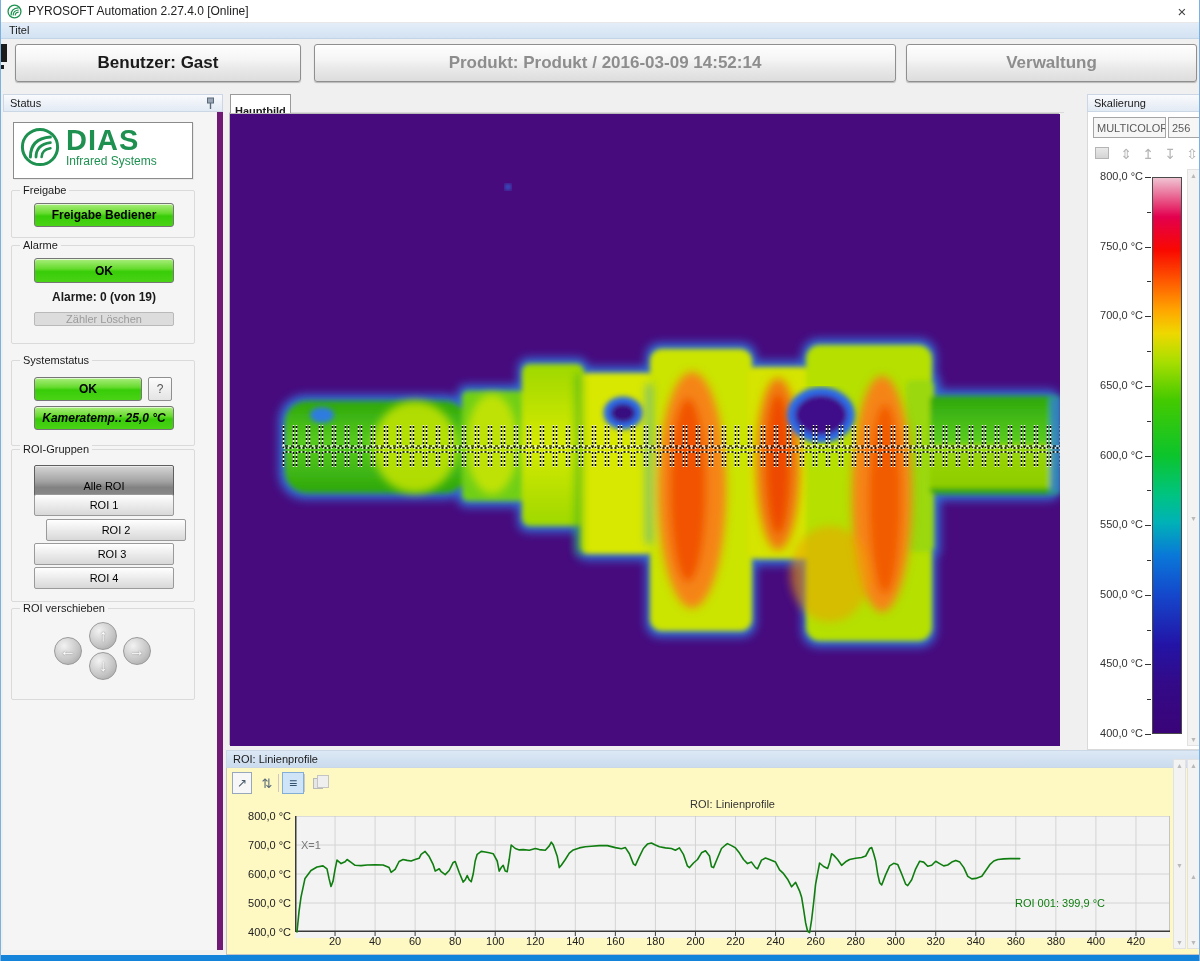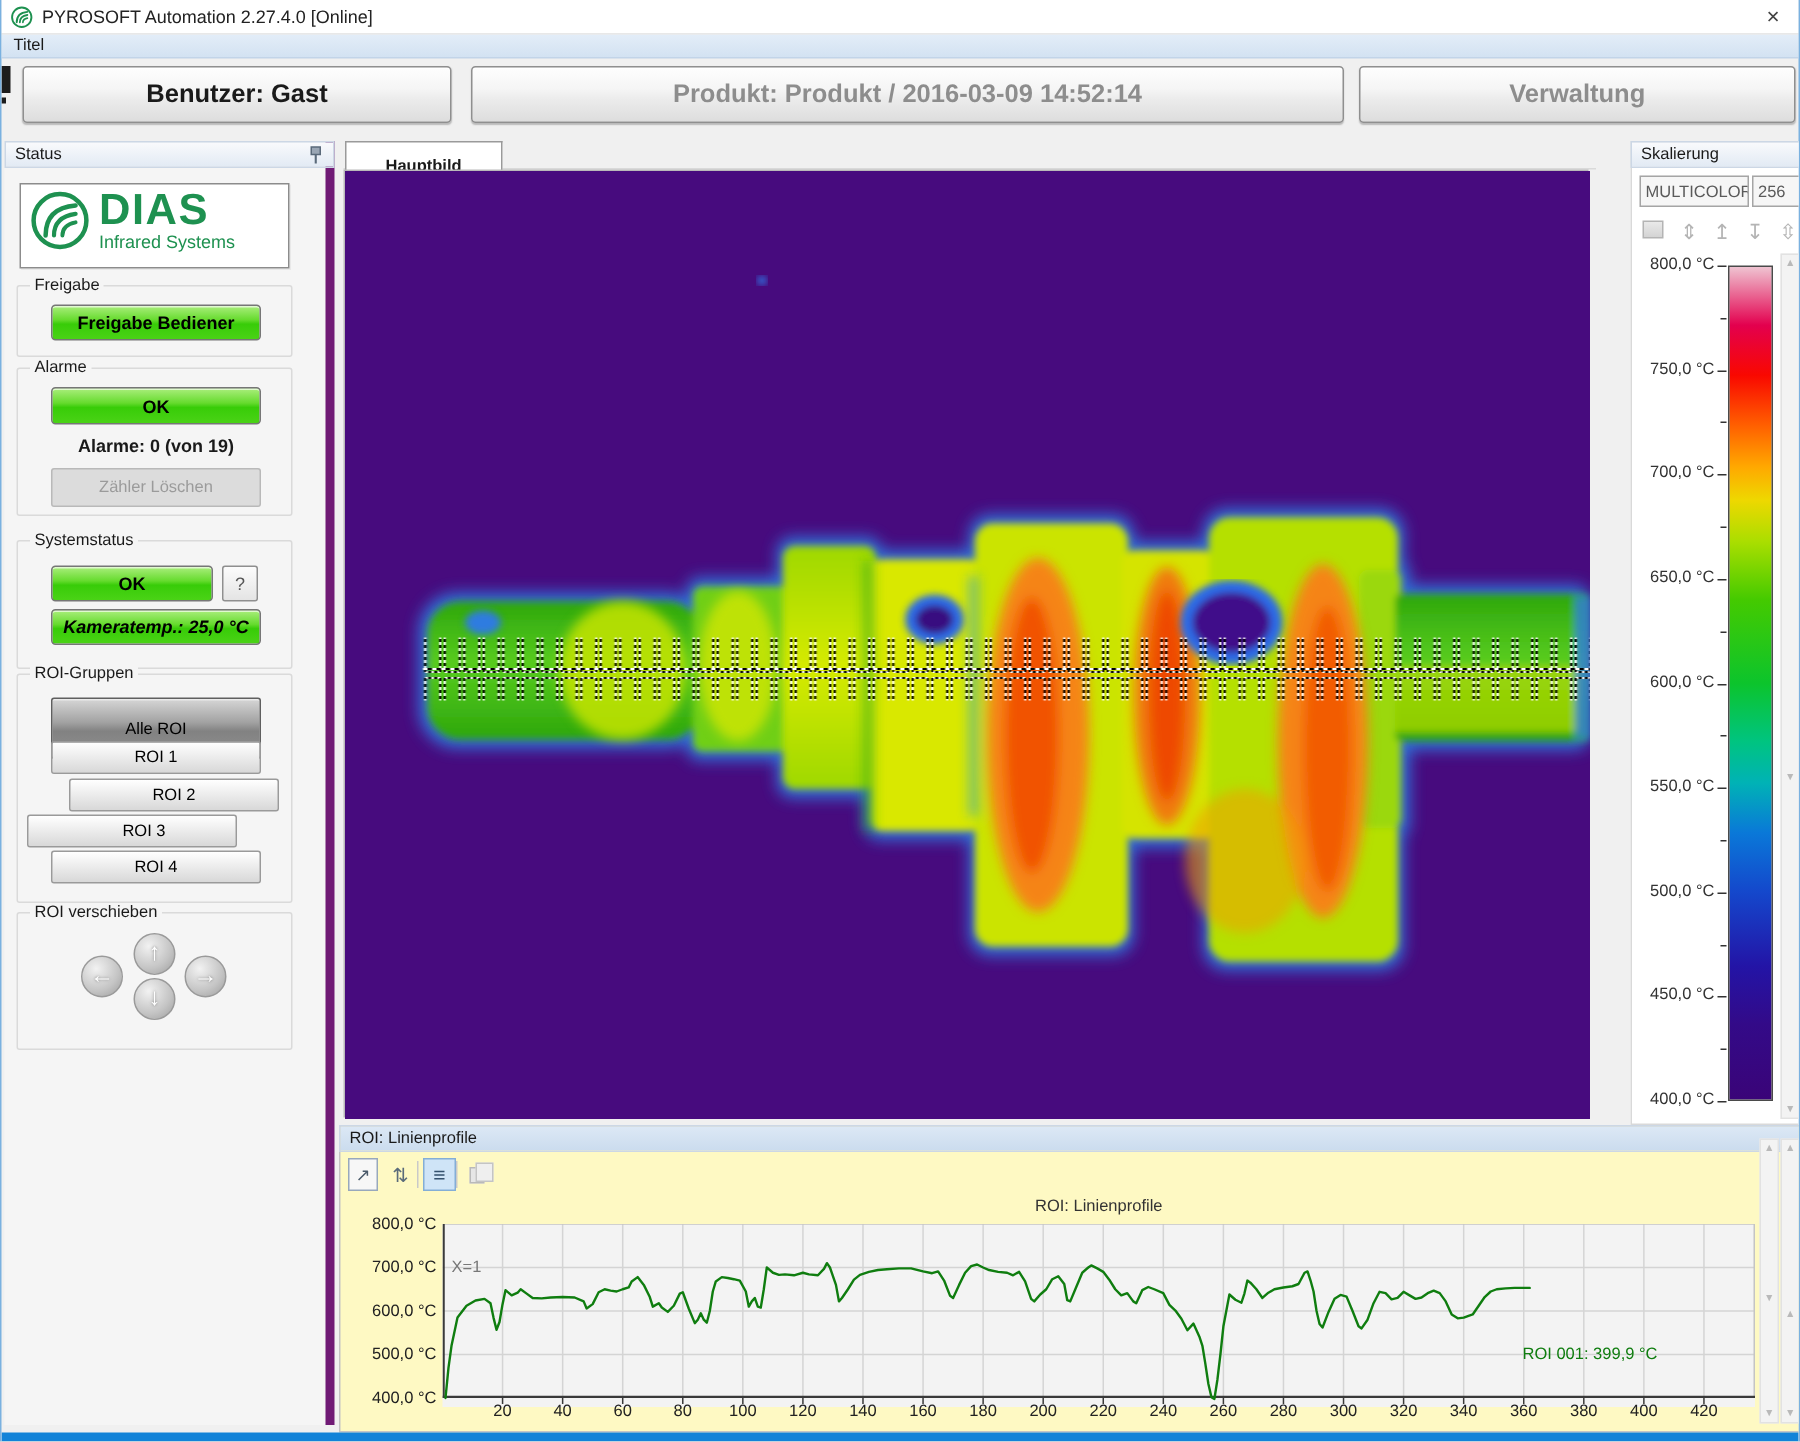--- a/index.html
+++ b/index.html
@@ -55,21 +55,21 @@
   }
   .btn-roi { position:absolute; border:1px solid #9a9a9a; border-radius:2px; background:linear-gradient(180deg,#ffffff,#d8d8d8); display:flex; align-items:center; justify-content:center; font-size:11px; color:#000; }
   .roundbtn {
     position:absolute; width:28px; height:28px; border-radius:50%;
     background:radial-gradient(circle at 35% 30%, #f2f2f2, #c4c4c4 60%, #9d9d9d 100%);
     border:1px solid #9a9a9a; color:#ffffff; font-weight:bold; font-size:16px;
     display:flex; align-items:center; justify-content:center; text-shadow:0 0 2px #777;
   }
   
   .tabstrip { position:absolute; left:228px; top:94px; width:835px; height:19px; border-bottom:1px solid #d9d9d9; }
-  .tab-active { position:absolute; left:1px; top:0; height:33px; padding:0 26px; background:#ffffff; border:1px solid #9a9a9a; border-bottom:none; display:flex; align-items:center; font-weight:bold; font-size:11px; }
+  .tab-active { position:absolute; left:1px; top:0; height:33px; padding:0 4px; background:#ffffff; border:1px solid #9a9a9a; border-bottom:none; display:flex; align-items:center; font-weight:bold; font-size:11px; }
   #image-area { position:absolute; left:228px; top:113px; width:830px; height:632px; border:1px solid #b9b9b9; }
   #image-area svg { position:absolute; left:0; top:0; }
   
   #scaling-panel { position:absolute; left:1086px; top:94px; width:137px; height:656px; background:#ffffff; border:1px solid #d9d9d9; }
   #scaling-panel .phead { left:-1px; top:-1px; width:137px; position:absolute; }
   .combo { position:absolute; height:21px; border:1px solid #a5a5a5; background:#f6f6f6; color:#5a5a5a; font-size:11px; display:flex; align-items:center; padding:0 3px; overflow:hidden; white-space:nowrap; }
   .combo .dd { margin-left:auto; font-size:6px; color:#777; padding-left:2px; }
   .tool-ico { position:absolute; top:50px; width:18px; height:18px; color:#b4b4b4; font-size:14px; text-align:center; line-height:18px; }
   .formico { position:absolute; top:52px; left:7px; width:14px; height:12px; border:1px solid #b4b4b4; background:linear-gradient(180deg,#e9e9e9,#d4d4d4); }
   #scale-bar { position:absolute; left:64px; top:82px; width:30px; height:557px; border:1px solid #4a4a4a; }
@@ -149,36 +149,36 @@
 
     <div class="groupbox" style="top:96px; height:48px;">
       <span class="grouplabel">Freigabe</span>
       <div class="btn-green" style="left:22px; top:12px; width:140px; height:24px;">Freigabe Bediener</div>
     </div>
 
     <div class="groupbox" style="top:151px; height:99px;">
       <span class="grouplabel">Alarme</span>
       <div class="btn-green" style="left:22px; top:12px; width:140px; height:25px;">OK</div>
       <div style="position:absolute; left:0; top:44px; width:184px; text-align:center; font-weight:bold; font-size:12px;">Alarme: 0 (von 19)</div>
-      <div class="btn-flat-disabled" style="left:22px; top:66px; width:140px; height:26px;">Zähler Löschen</div>
+      <div class="btn-flat-disabled" style="left:22px; top:66px; width:140px; height:14px;">Zähler Löschen</div>
     </div>
 
     <div class="groupbox" style="top:266px; height:86px;">
       <span class="grouplabel">Systemstatus</span>
       <div class="btn-green" style="left:22px; top:16px; width:108px; height:24px;">OK</div>
       <div class="btn-help" style="left:136px; top:16px; width:24px; height:24px;">?</div>
       <div class="btn-green" style="left:22px; top:45px; width:140px; height:24px;font-style:italic;">Kameratemp.: 25,0 °C</div>
     </div>
 
     <div class="groupbox" style="top:355px; height:153px;">
       <span class="grouplabel">ROI-Gruppen</span>
       <div class="btn-dark" style="left:22px; top:15px; width:140px; height:41px;">Alle ROI</div>
       <div class="btn-roi" style="left:22px; top:44px; width:140px; height:22px;">ROI 1</div>
       <div class="btn-roi" style="left:22px; top:69px; width:140px; height:22px;margin-left:12px;">ROI 2</div>
-      <div class="btn-roi" style="left:6px; top:93px; width:140px; height:22px;padding-left:16px;">ROI 3</div>
+      <div class="btn-roi" style="left:22px; top:93px; width:140px; height:22px;padding-left:16px;">ROI 3</div>
       <div class="btn-roi" style="left:22px; top:117px; width:140px; height:22px;">ROI 4</div>
     </div>
 
     <div class="groupbox" style="top:514px; height:92px;">
       <span class="grouplabel">ROI verschieben</span>
       <div class="roundbtn" style="left:77px; top:13px;">
           <span>↑</span>
         </div>
       <div class="roundbtn" style="left:42px; top:28px;">
           <span>←</span>

